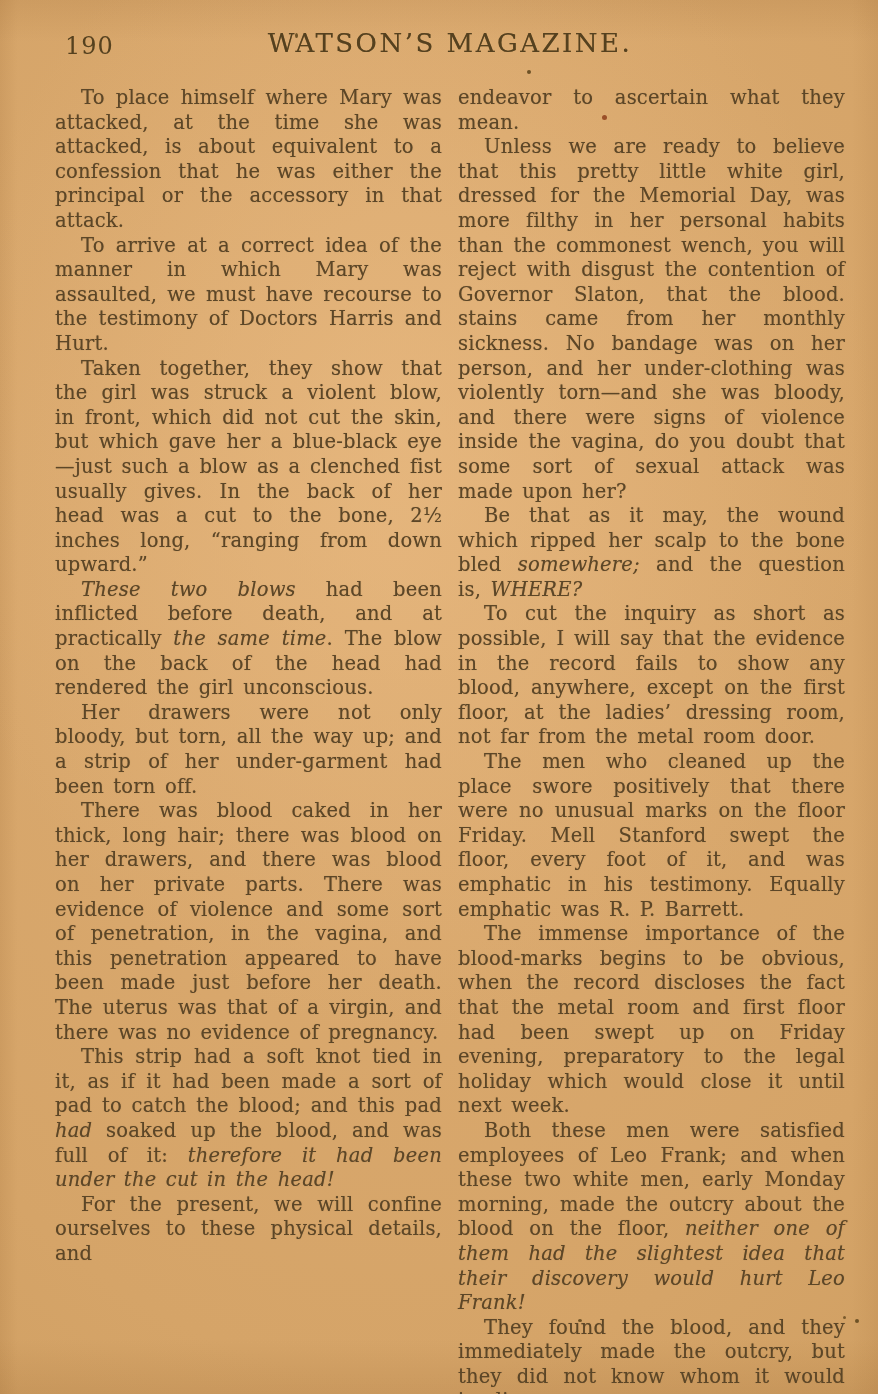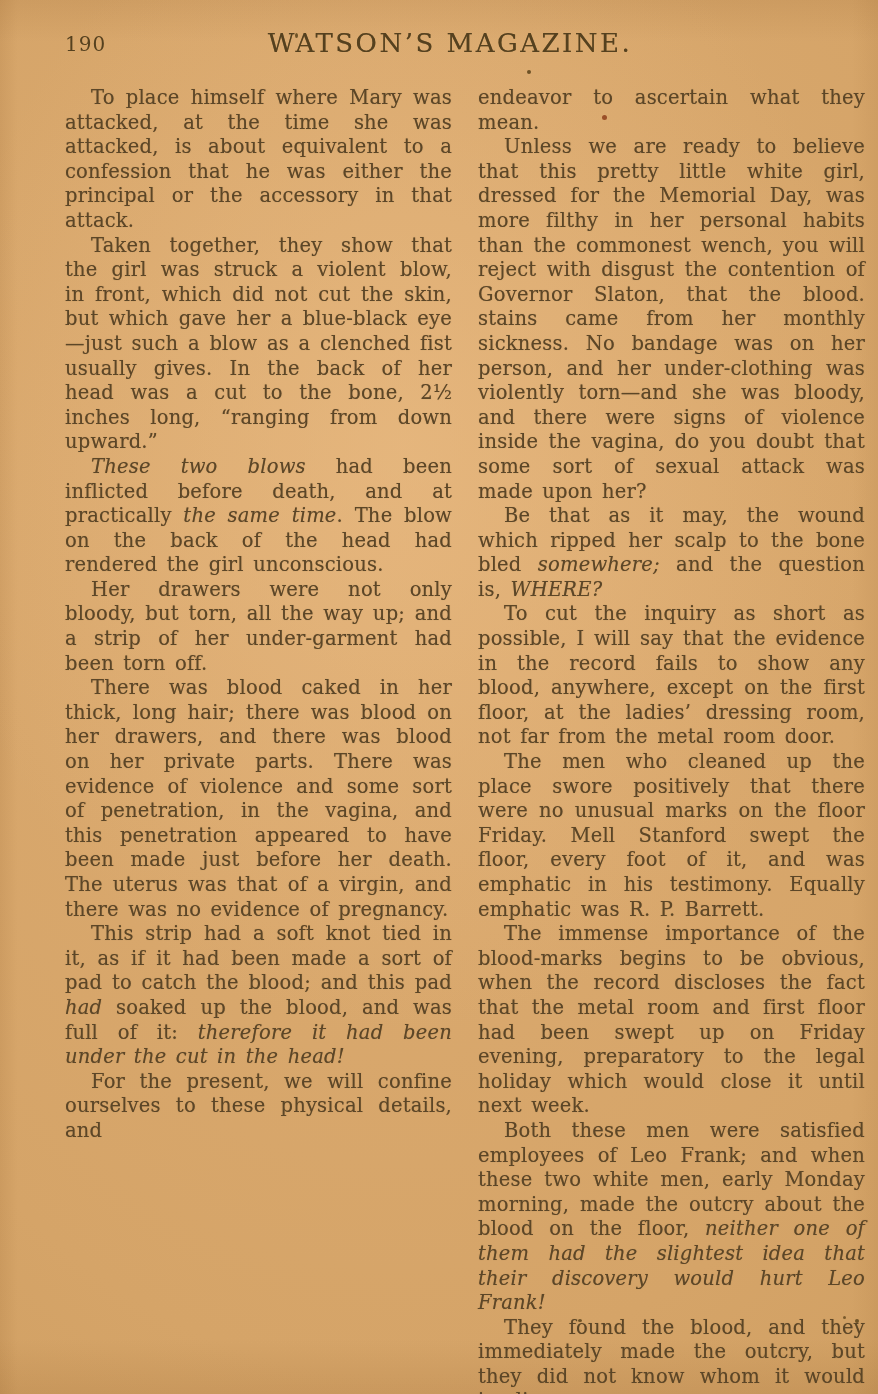--- a/index.html
+++ b/index.html
@@ -27,21 +27,21 @@
     position: absolute;
     top: 28px;
     left: 55px;
     right: 33px;
     height: 34px;
   }
   .page-number {
     position: absolute;
     left: 10px;
     top: 4px;
-    font-size: 20px;
+    font-size: 24px;
     letter-spacing: 1px;
     color: #55411f;
   }
   .page-title {
     display: block;
     text-align: center;
     font-size: 26px;
     letter-spacing: 2.5px;
     color: #55411f;
     text-shadow: 0 0 0.6px rgba(85,65,31,0.55);
@@ -52,21 +52,20 @@
     left: 55px;
     right: 33px;
     bottom: 0;
     display: flex;
     gap: 16px;
   }
   .column {
     width: 387px;
     flex: 0 0 387px;
     text-align: justify;
-    margin-left: 10px;
   }
   .column p {
     margin: 0;
     text-indent: 26px;
     font-size: 19.5px;
     line-height: 24.6px;
     word-spacing: 3px;
     letter-spacing: 0.2px;
     text-shadow: 0 0 0.7px rgba(92,70,39,0.5);
   }
@@ -94,20 +93,21 @@
 
 <div class="page">
   <div class="page-header">
     <span class="page-number">190</span>
     <span class="page-title">WATSON’S MAGAZINE.</span>
   </div>
 
   <div class="columns">
     <div class="column">
         <p><span>To place himself where Mary was attacked, at the time she was attacked, is about equivalent to a confession that he was either the principal or the accessory in that attack.</span></p>
+        <p><span>To arrive at a correct idea of the manner in which Mary was assaulted, we must have recourse to the testimony of Doctors Harris and Hurt.</span></p>
         <p><span>Taken together, they show that the girl was struck a violent blow, in front, which did not cut the skin, but which gave her a blue-black eye—just such a blow as a clenched fist usually gives.  In the back of her head was a cut to the bone, 2½ inches long, “ranging from down upward.”</span></p>
         <p><em>These two blows</em><span> had been inflicted before death, and at practically </span><em>the same time</em><span>.  The blow on the back of the head had rendered the girl unconscious.</span></p>
         <p><span>Her drawers were not only bloody, but torn, all the way up; and a strip of her under-garment had been torn off.</span></p>
         <p><span>There was blood caked in her thick, long hair; there was blood on her drawers, and there was blood on her private parts.  There was evidence of violence and some sort of penetration, in the vagina, and this penetration appeared to have been made just before her death.  The uterus was that of a virgin, and there was no evidence of pregnancy.</span></p>
         <p><span>This strip had a soft knot tied in it, as if it had been made a sort of pad to catch the blood; and this pad </span><em>had</em><span> soaked up the blood, and was full of it: </span><em>therefore it had been under the cut in the head!</em></p>
         <p><span>For the present, we will confine ourselves to these physical details, and</span></p>
       </div>
     <div class="column">
         <p class="noindent"><span>endeavor to ascertain what they mean.</span></p>
         <p><span>Unless we are ready to believe that this pretty little white girl, dressed for the Memorial Day, was more filthy in her personal habits than the commonest wench, you will reject with disgust the contention of Governor Slaton, that the blood. stains came from her monthly sickness.  No bandage was on her person, and her under-clothing was violently torn—and she was bloody, and there were signs of violence inside the vagina, do you doubt that some sort of sexual attack was made upon her?</span></p>

